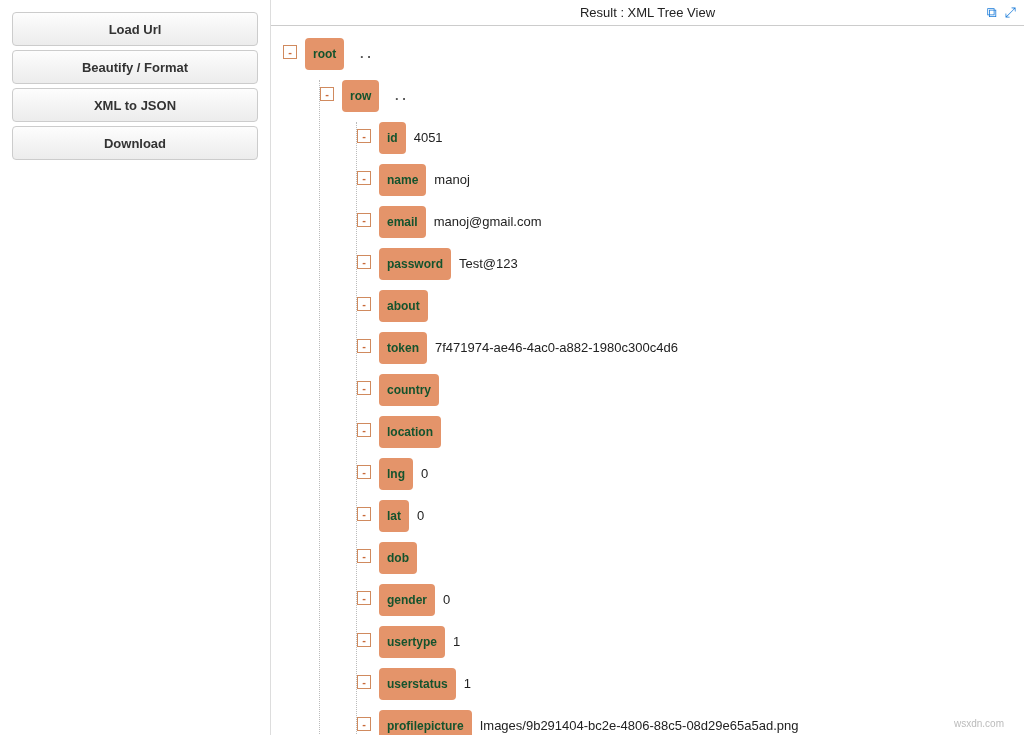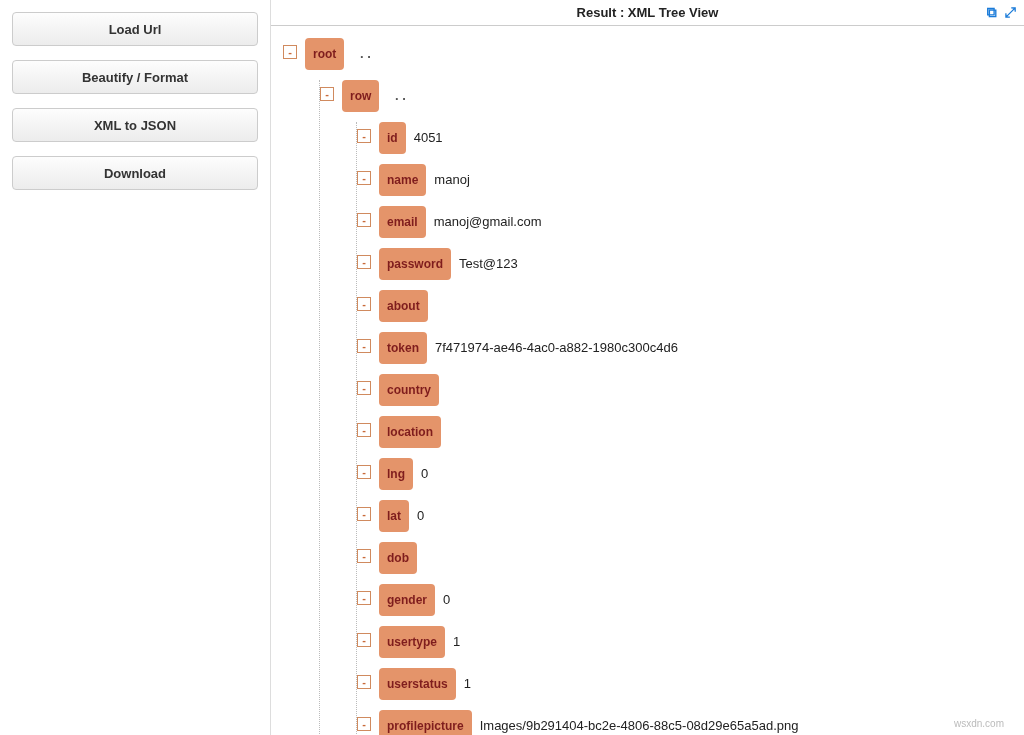--- a/index.html
+++ b/index.html
@@ -1,56 +1,56 @@
 <!DOCTYPE html>
 <html><head>
 <meta charset="utf-8">
 <style>
   * { box-sizing: border-box; margin: 0; padding: 0; }
   body { font-family: Arial, Helvetica, sans-serif; font-size: 13px; background: #fff; color: #333; }
   .app { display: flex; align-items: flex-start; width: 1024px; height: 735px; position: relative; }
 
   
-  .sidebar { width: 270px; padding: 12px; display: flex; flex-direction: column; gap: 14px; }
+  .sidebar { width: 270px; padding: 12px; display: flex; flex-direction: column; gap: 4px; }
   .sb-btn {
     display: flex; align-items: center; justify-content: center;
     height: 34px; border: 1px solid #ccc; border-radius: 4px;
     background: linear-gradient(#fdfdfd, #ececec);
     font-weight: bold; color: #333; cursor: pointer;
     font-size: 13px;
   }
   .sb-btn.highlight {
     outline: 3px solid #e11; outline-offset: 2px;
     border: 1px dashed #888;
     background: linear-gradient(#f0f0f0, #e6e6e6);
   }
   .try-line { text-align: center; font-size: 13px; color: #333; }
   .try-line a { color: #1a7bd9; text-decoration: none; }
 
   
   .result { flex: 1; border-left: 1px solid #ddd; height: 735px; position: relative; overflow: hidden; }
   .result-header {
     height: 26px; border-bottom: 1px solid #ccc; display: flex; align-items: center;
-    justify-content: center; position: relative; font-weight: bold; font-size: 13px; color: #222;
+    justify-content: center; position: relative; font-weight: normal; font-size: 13px; color: #222;
   }
   .result-header .icons { position: absolute; right: 8px; top: 4px; display: flex; gap: 8px; color: #1a7bd9; }
   .result-header .icons span { cursor: pointer; font-size: 14px; }
 
   .tree { padding: 12px 0 12px 12px; font-size: 13px; color: #333; }
   .node { position: relative; padding-left: 22px; line-height: 28px; }
   .children { margin-left: 14px; border-left: 1px dotted #bbb; padding-left: 0; }
   .children .node { margin-top: 10px; }
   .toggle {
     position: absolute; left: 0; top: 7px; width: 14px; height: 14px;
     border: 1px solid #d08a5e; background: #fff; display: inline-flex;
     align-items: center; justify-content: center; font-size: 11px; line-height: 1;
     color: #c86a3a; font-weight: bold; cursor: pointer;
   }
   .tag {
-    display: inline-block; background: #e4946a; color: #7f1d1d;
+    display: inline-block; background: #e4946a; color: #14532d;
     border-radius: 4px; padding: 2px 8px; font-weight: bold; font-size: 12px;
     margin-right: 8px;
   }
   .val { color: #222; font-weight: normal; }
   .dots { color: #555; font-weight: bold; margin-left: 4px; }
 
   .watermark { position: absolute; bottom: 6px; right: 20px; font-size: 10px; color: #bbb; }
 </style>
 </head>
 <body>

